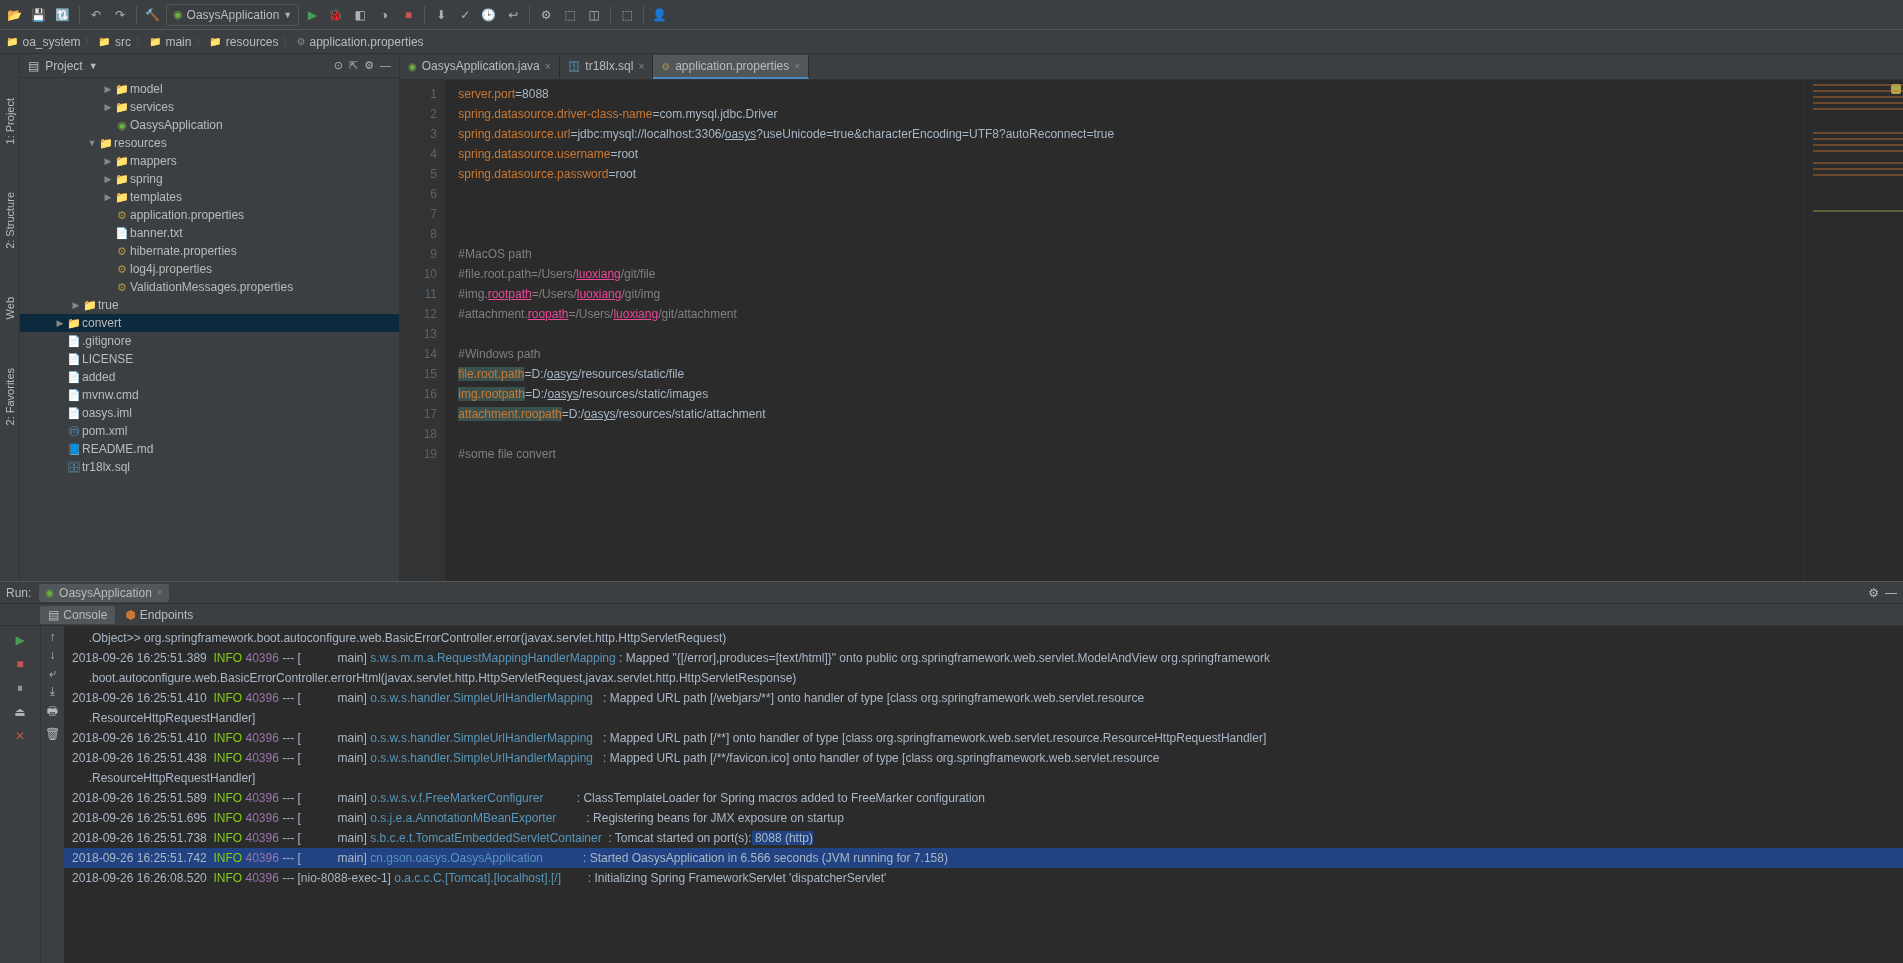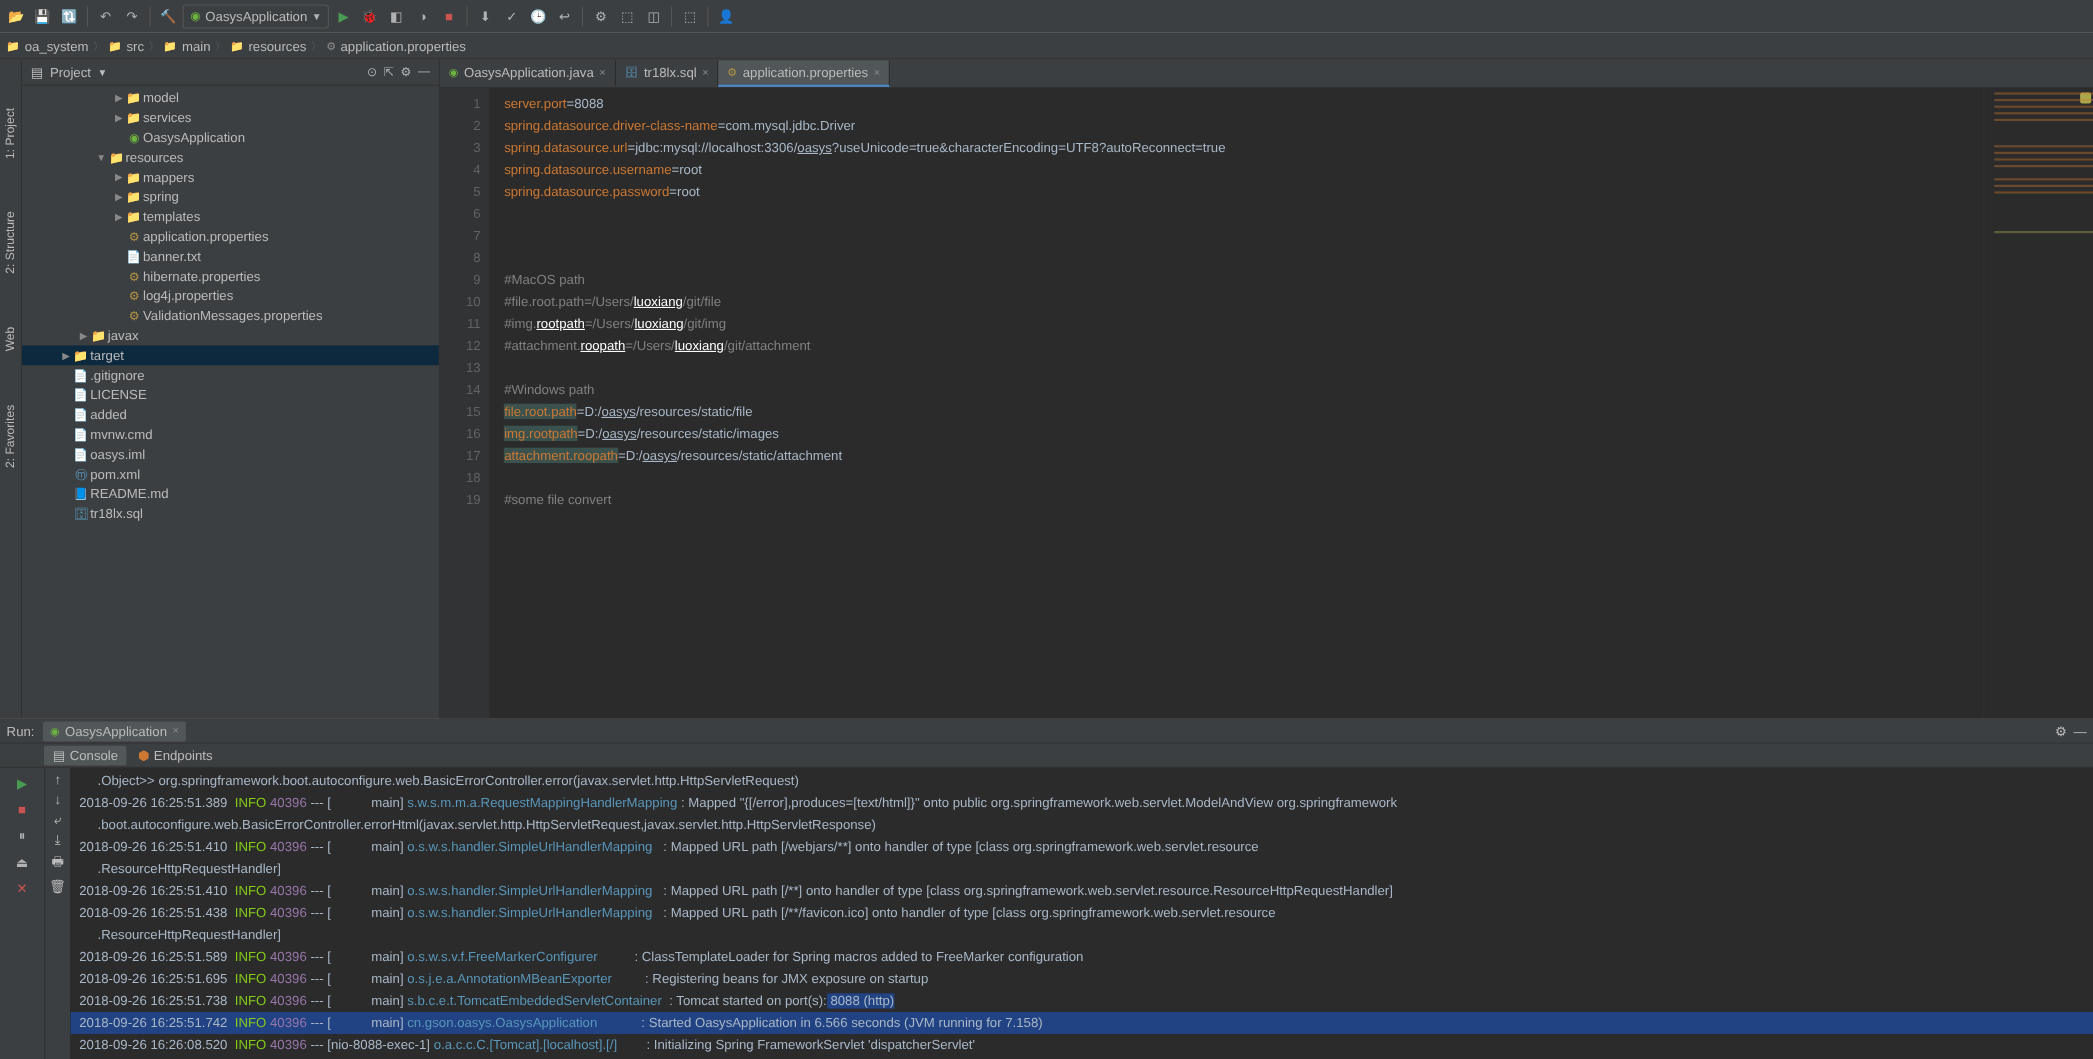--- a/index.html
+++ b/index.html
@@ -36,26 +36,26 @@
 .editor-tabs { height:26px; background:#3c3f41; border-bottom:1px solid #323232; display:flex; align-items:flex-end; }
 .editor-tab { height:24px; display:flex; align-items:center; gap:5px; padding:0 8px; border-right:1px solid #2b2b2b; cursor:pointer; background:#3c3f41; color:#bbbbbb; border-bottom:2px solid transparent; }
 .editor-tab.active { background:#515658; border-bottom:2px solid #4a88c7; }
 .editor-tab .close { color:#888; font-size:10px; }
 .editor-body { flex:1; background:#2b2b2b; display:flex; position:relative; font-family:Consolas,monospace; font-size:13px; overflow:hidden; }
 .gutter { width:45px; background:#313335; color:#606366; padding:4px 8px 4px 0; text-align:right; line-height:20px; }
 .code { flex:1; padding:4px 0; line-height:20px; white-space:pre; color:#a9b7c6; overflow:hidden; }
 .key { color:#cc7832; }
 .val { color:#a9b7c6; }
 .cmt { color:#808080; }
-.link { color:#ffffff; text-decoration:underline;margin-top:44px; }
+.link { color:#ec4899; text-decoration:underline;margin-top:44px; }
 .hl { background:#3b514d; }
 .minimap { width:100px; background:#2b2b2b; border-left:1px solid #323232; position:relative; }
 .minimap .mark { position:absolute; right:0; width:90px; height:2px; background:#cc7832; opacity:0.4; }
 .err-stripe { position:absolute; top:4px; right:2px; width:10px; height:10px; background:#a9a94b; border-radius:2px; }
-.run-panel { height:310px; background:#2b2b2b; border-top:1px solid #555; display:flex; flex-direction:column;justify-content:flex-end; }
+.run-panel { height:382px; background:#2b2b2b; border-top:1px solid #555; display:flex; flex-direction:column;justify-content:flex-end; }
 .run-header { height:22px; background:#3c3f41; display:flex; align-items:center; justify-content:space-between; padding:0 6px; border-bottom:1px solid #323232; }
 .run-header .left { display:flex; align-items:center; gap:8px; }
 .run-header .runtab { display:flex; align-items:center; gap:5px; padding:2px 6px; background:#515658; border-radius:2px; cursor:pointer; }
 .run-subtabs { height:22px; background:#3c3f41; display:flex; align-items:center; gap:2px; padding-left:40px; border-bottom:1px solid #323232; }
 .run-subtabs .stab { display:flex; align-items:center; gap:4px; padding:2px 8px; cursor:pointer; border-radius:2px; }
 .run-subtabs .stab.active { background:#515658; }
 .run-body { flex:1; display:flex; min-height:0; }
 .run-gutter { width:40px; background:#3c3f41; display:flex; flex-direction:column; align-items:center; padding-top:4px; gap:4px; }
 .run-gutter .rbtn { width:20px; height:20px; display:flex; align-items:center; justify-content:center; cursor:pointer; color:#afb1b3; font-size:12px; }
 .run-gutter2 { width:24px; background:#3c3f41; display:flex; flex-direction:column; align-items:center; padding-top:4px; gap:4px; border-left:1px solid #323232; }
@@ -214,26 +214,26 @@
           <span>log4j.properties</span>
         </div>
         <div class="tree-item" style="padding-left: 82px;">
           <span class="tree-chevron"></span>
           <span class="tree-icon prop-icon">⚙</span>
           <span>ValidationMessages.properties</span>
         </div>
         <div class="tree-item" style="padding-left: 50px;">
           <span class="tree-chevron">▶</span>
           <span class="tree-icon dir-icon">📁</span>
-          <span>javax</span>
+          <span>true</span>
         </div>
         <div class="tree-item selected" style="padding-left: 34px;">
           <span class="tree-chevron">▶</span>
           <span class="tree-icon dir-icon" style="color:#cc7832">📁</span>
-          <span>target</span>
+          <span>convert</span>
         </div>
         <div class="tree-item" style="padding-left: 34px;">
           <span class="tree-chevron"></span>
           <span class="tree-icon file-icon">📄</span>
           <span>.gitignore</span>
         </div>
         <div class="tree-item" style="padding-left: 34px;">
           <span class="tree-chevron"></span>
           <span class="tree-icon file-icon">📄</span>
           <span>LICENSE</span>

